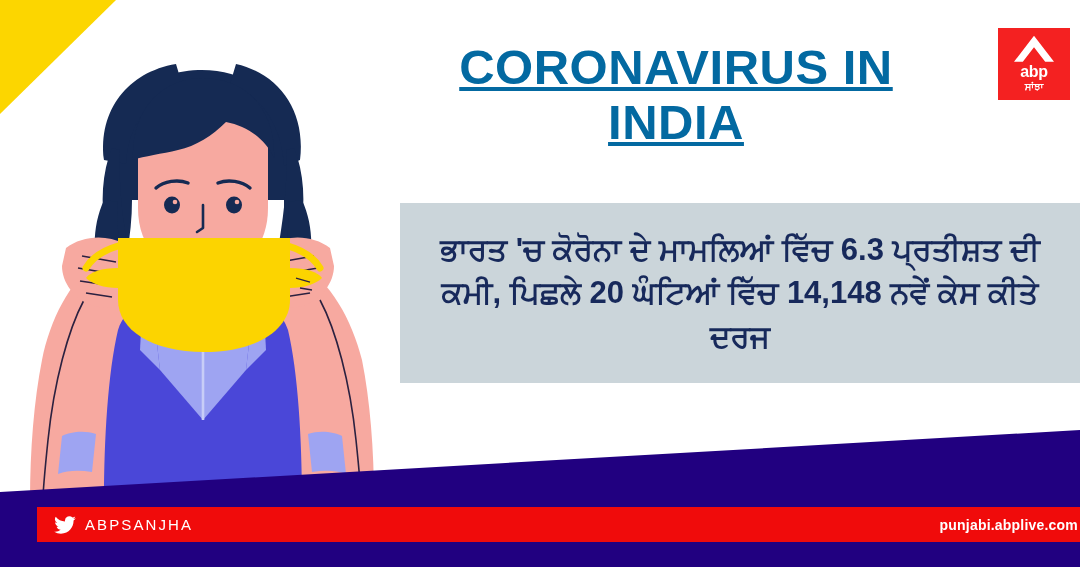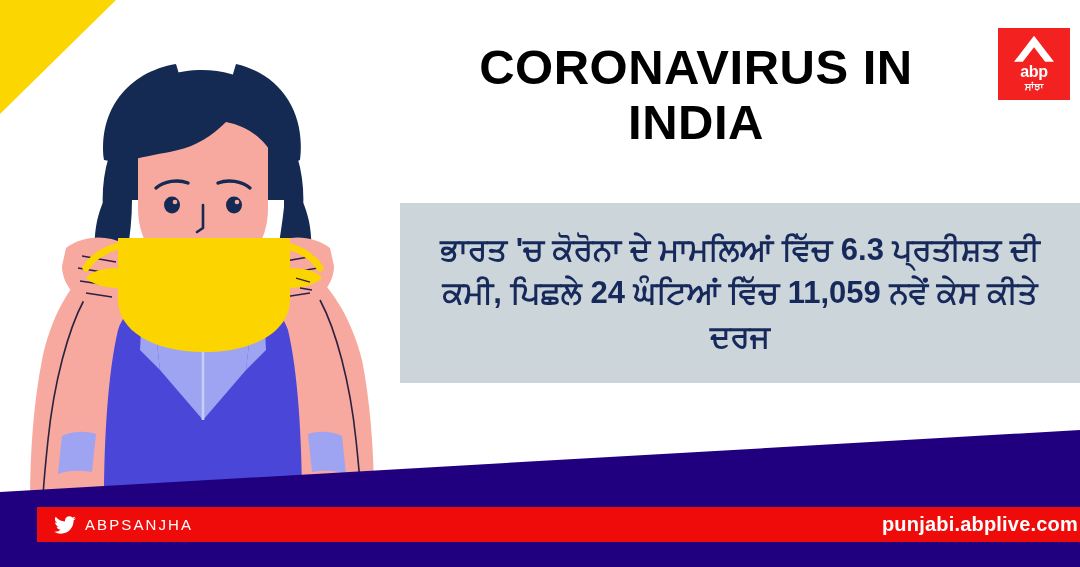--- a/index.html
+++ b/index.html
@@ -26,27 +26,28 @@
   }
 
   
   .illustration{
     position:absolute;left:0;top:0;width:420px;height:530px;
   }
   .illustration svg{display:block;width:420px;height:530px;}
 
   
   .headline{
-    position:absolute;left:416px;top:40px;width:560px;
-    color:#000000;
+    position:absolute;left:396px;top:40px;width:560px;
+    color:#0369a1;
     font-weight:bold;
     font-size:49px;
     line-height:1.13;
     letter-spacing:0.5px;
     text-align:center;
+    text-decoration:underline;
   }
 
   
   .logo{
     position:absolute;right:10px;top:28px;
     width:72px;height:72px;
     background:#F42121;
     display:flex;flex-direction:column;
     align-items:center;justify-content:center;
   }
@@ -91,21 +92,21 @@
     position:absolute;left:17px;top:0;height:35px;
     display:flex;align-items:center;gap:9px;
   }
   .bird{width:22px;height:18px;display:block;}
   .handle-text{
     color:#ffffff;font-size:15px;letter-spacing:2.1px;font-weight:normal;
   }
   .site{
     position:absolute;right:26px;top:0;height:35px;
     display:flex;align-items:center;
-    color:#ffffff;font-size:20px;font-weight:bold;letter-spacing:0.2px;
+    color:#ffffff;font-size:14px;font-weight:bold;letter-spacing:0.2px;
   }
 </style>
 </head>
 <body>
 
 <div id="card">
 
   <div class="yellow-corner"></div>
 
   <div class="illustration">
@@ -181,21 +182,21 @@
 
   <div class="headline">CORONAVIRUS IN INDIA</div>
 
   <div class="logo">
     <div class="chevron"></div>
     <div class="abp">abp</div>
     <div class="sanjha">ਸਾਂਝਾ</div>
   </div>
 
   <div class="subbox">
-    <div class="txt">ਭਾਰਤ 'ਚ ਕੋਰੋਨਾ ਦੇ ਮਾਮਲਿਆਂ ਵਿੱਚ 6.3 ਪ੍ਰਤੀਸ਼ਤ ਦੀ ਕਮੀ, ਪਿਛਲੇ 24 ਘੰਟਿਆਂ ਵਿੱਚ 11,059 ਨਵੇਂ ਕੇਸ ਕੀਤੇ ਦਰਜ</div>
+    <div class="txt">ਭਾਰਤ 'ਚ ਕੋਰੋਨਾ ਦੇ ਮਾਮਲਿਆਂ ਵਿੱਚ 6.3 ਪ੍ਰਤੀਸ਼ਤ ਦੀ ਕਮੀ, ਪਿਛਲੇ 20 ਘੰਟਿਆਂ ਵਿੱਚ 14,148 ਨਵੇਂ ਕੇਸ ਕੀਤੇ ਦਰਜ</div>
   </div>
 
   <div class="bottombar">
     <div class="handle">
       <svg class="bird" viewBox="0 0 24 20">
         <path fill="#ffffff" d="M24 2.4c-.9.4-1.8.7-2.8.8 1-.6 1.8-1.6 2.2-2.7-1 .6-2 1-3.1 1.2A4.9 4.9 0 0 0 11.9 5c0 .4 0 .8.1 1.1A13.9 13.9 0 0 1 1.7.9 4.9 4.9 0 0 0 3.2 7.5 4.8 4.8 0 0 1 1 6.9v.1c0 2.4 1.7 4.3 3.9 4.8-.4.1-.9.2-1.3.2-.3 0-.6 0-.9-.1.6 1.9 2.4 3.3 4.5 3.4A9.8 9.8 0 0 1 0 17.4 13.8 13.8 0 0 0 7.5 19.6c9.1 0 14-7.5 14-14v-.7c1-.7 1.8-1.6 2.5-2.5z"></path>
       </svg>
       <span class="handle-text">ABPSANJHA</span>
     </div>
     <div class="site">

